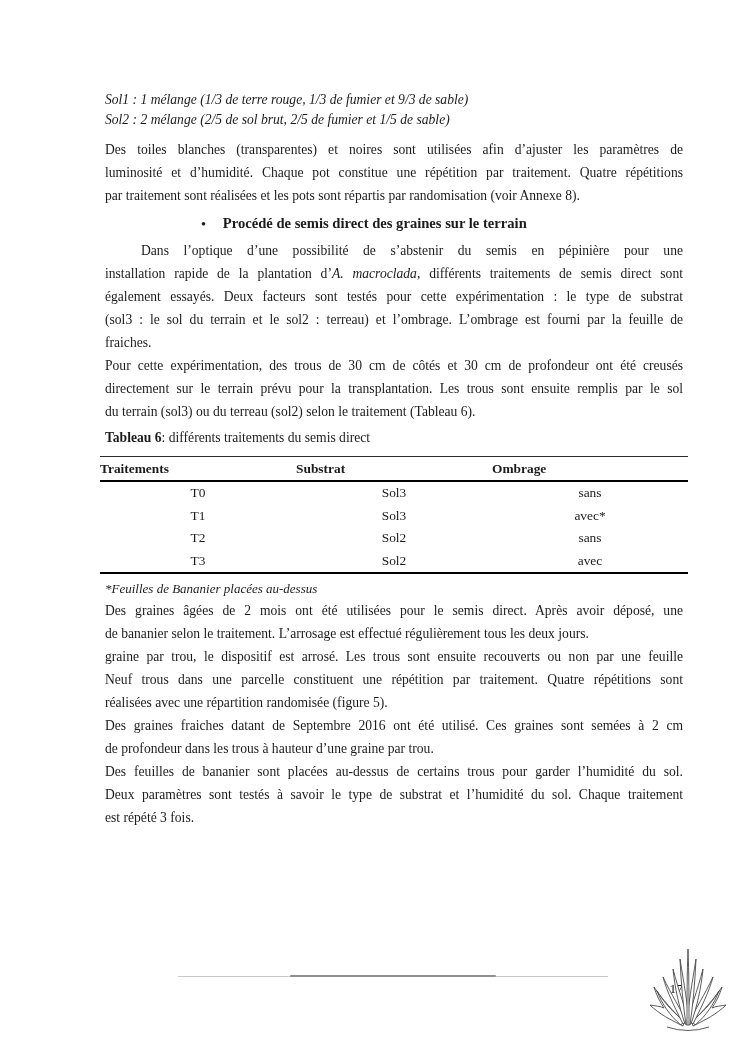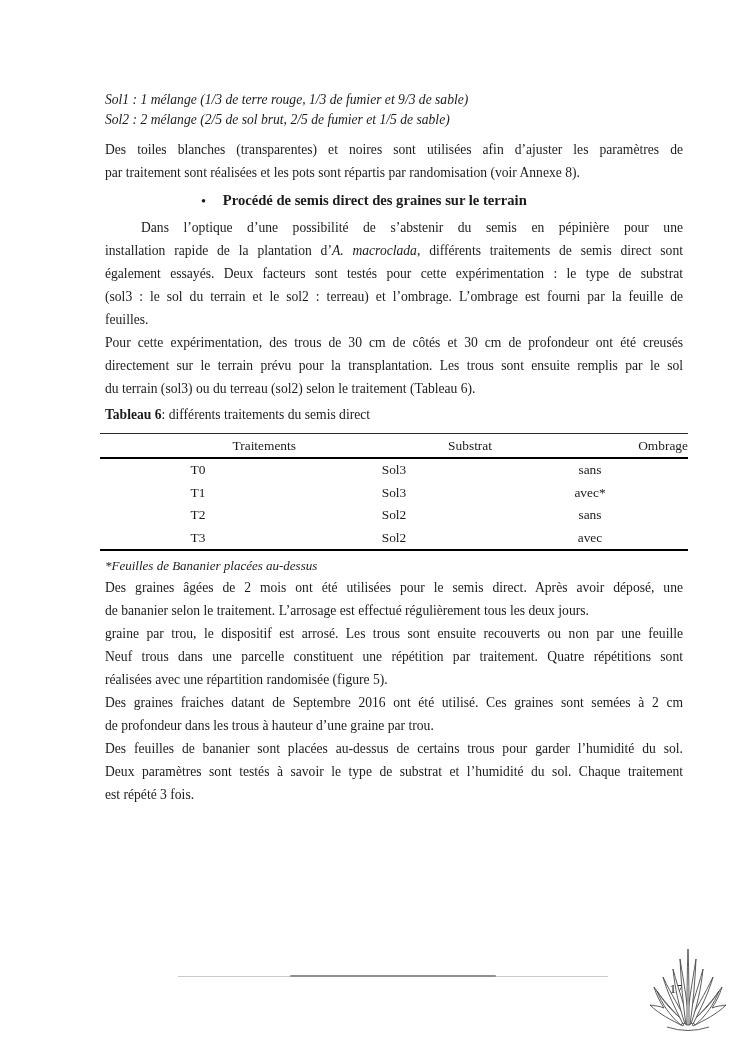--- a/index.html
+++ b/index.html
@@ -56,24 +56,24 @@
     width: 588px;
     margin-left: -5px;
     margin-top: 7px;
     border-collapse: collapse;
     table-layout: fixed;
     border-top: 1px solid #2b2b2b;
     border-bottom: 2px solid #000;
     font-size: 13.4px;
   }
   table.t6 th {
-    font-weight: normal;
+    font-weight: bold;
     border-bottom: 2px solid #000;
     height: 23px;
-    text-align: right;
+    text-align: left;
     padding: 0;
   }
   table.t6 td {
     height: 22.5px;
     text-align: center;
     padding: 0;
   }
   .footnote {
     margin-top: 4px;
     height: 21px; line-height: 21px;
@@ -112,31 +112,32 @@
 </head>
 <body>
 
 <div class="content">
 
   <div class="sol-line">Sol1 : 1 mélange (1/3 de terre rouge, 1/3 de fumier et 9/3 de sable)</div>
   <div class="sol-line">Sol2 : 2 mélange (2/5 de sol brut, 2/5 de fumier et 1/5 de sable)</div>
 
   <div class="para p-toiles">
     <div class="line">Des toiles blanches (transparentes) et noires sont utilisées afin d’ajuster les paramètres de</div>
+    <div class="line">luminosité et d’humidité. Chaque pot constitue une répétition par traitement. Quatre répétitions</div>
     <div class="line last">par traitement sont réalisées et les pots sont répartis par randomisation (voir Annexe 8).</div>
   </div>
 
   <div class="heading"><span class="bullet">•</span><span>Procédé de semis direct des graines sur le terrain</span></div>
 
   <div class="para p-optique">
     <div class="line indent">Dans l’optique d’une possibilité de s’abstenir du semis en pépinière pour une</div>
     <div class="line"><span>installation rapide de la plantation d’</span><i>A. macroclada</i><span>, différents traitements de semis direct sont</span></div>
     <div class="line">également essayés. Deux facteurs sont testés pour cette expérimentation : le type de substrat</div>
     <div class="line">(sol3 : le sol du terrain et le sol2 : terreau) et l’ombrage. L’ombrage est fourni par la feuille de</div>
-    <div class="line last">feuilles.</div>
+    <div class="line last">fraiches.</div>
   </div>
 
   <div class="para">
     <div class="line">Pour cette expérimentation, des trous de 30 cm de côtés et 30 cm de profondeur ont été creusés</div>
     <div class="line">directement sur le terrain prévu pour la transplantation. Les trous sont ensuite remplis par le sol</div>
     <div class="line last">du terrain (sol3) ou du terreau (sol2) selon le traitement (Tableau 6).</div>
   </div>
 
   <div class="caption"><b>Tableau 6</b><span>: différents traitements du semis direct</span></div>
 

